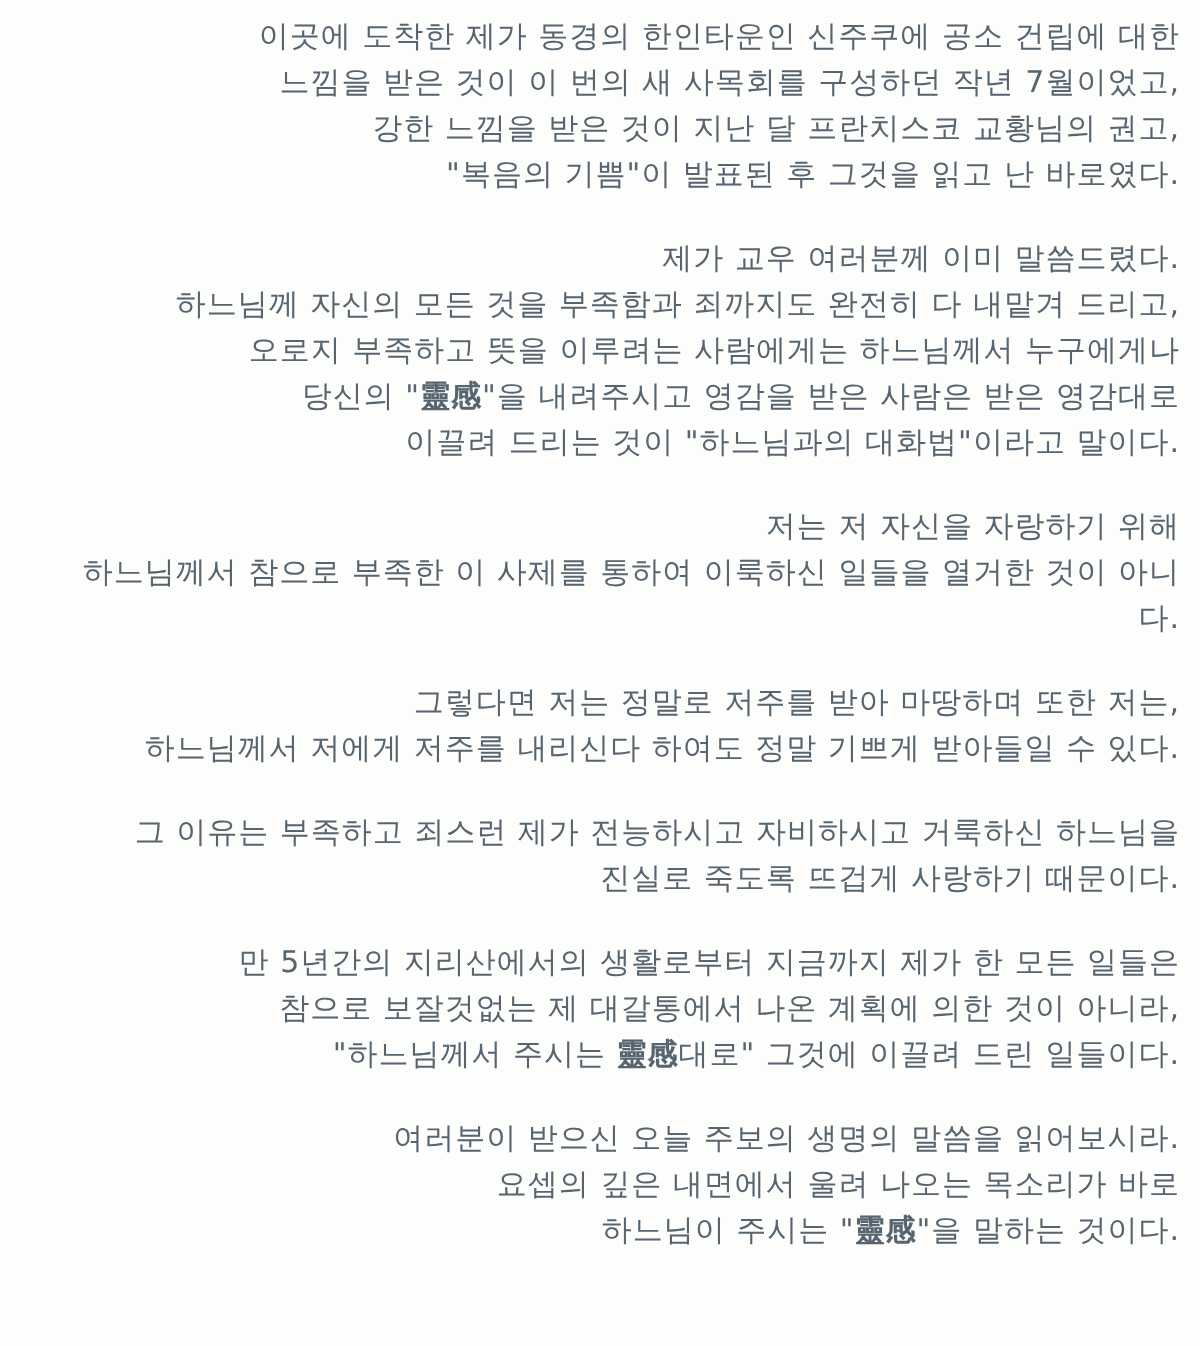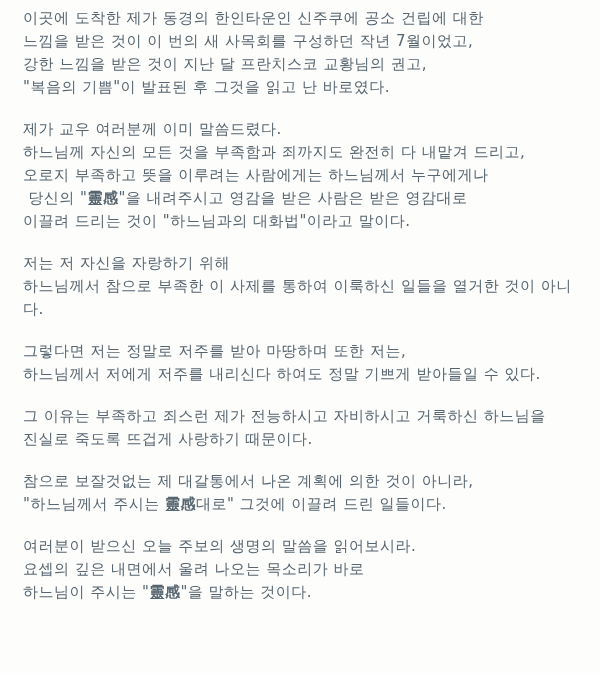--- a/index.html
+++ b/index.html
@@ -12,20 +12,21 @@
     height: 673px;
     overflow: hidden;
     font-family: "DejaVu Sans", "Liberation Sans", sans-serif;
   }
   .doc {
     padding: 7px 10px 0 23px;
     color: #56656f;
     font-size: 15px;
     line-height: 23px;
     letter-spacing: 0.5px;
+    text-align: right;
   }
   .para {
     margin: 0 0 19px 0;
   }
   .line {
     white-space: pre-wrap;
     min-height: 23px;
   }
   .seg-bold {
     font-weight: bold;
@@ -54,20 +55,21 @@
     </div>
     <div class="para">
       <div class="line"><span class="seg">그렇다면 저는 정말로 저주를 받아 마땅하며 또한 저는,</span></div>
       <div class="line"><span class="seg">하느님께서 저에게 저주를 내리신다 하여도 정말 기쁘게 받아들일 수 있다.</span></div>
     </div>
     <div class="para">
       <div class="line"><span class="seg">그 이유는 부족하고 죄스런 제가 전능하시고 자비하시고 거룩하신 하느님을</span></div>
       <div class="line"><span class="seg">진실로 죽도록 뜨겁게 사랑하기 때문이다.</span></div>
     </div>
     <div class="para">
+      <div class="line"><span class="seg">만 5년간의 지리산에서의 생활로부터 지금까지 제가 한 모든 일들은</span></div>
       <div class="line"><span class="seg">참으로 보잘것없는 제 대갈통에서 나온 계획에 의한 것이 아니라,</span></div>
       <div class="line"><span class="seg">"하느님께서 주시는 </span><span class="seg-bold">靈感</span><span class="seg">대로" 그것에 이끌려 드린 일들이다.</span></div>
     </div>
     <div class="para">
       <div class="line"><span class="seg">여러분이 받으신 오늘 주보의 생명의 말씀을 읽어보시라.</span></div>
       <div class="line"><span class="seg">요셉의 깊은 내면에서 울려 나오는 목소리가 바로</span></div>
       <div class="line"><span class="seg">하느님이 주시는 "</span><span class="seg-bold">靈感</span><span class="seg">"을 말하는 것이다.</span></div>
     </div>
   </div>
 

